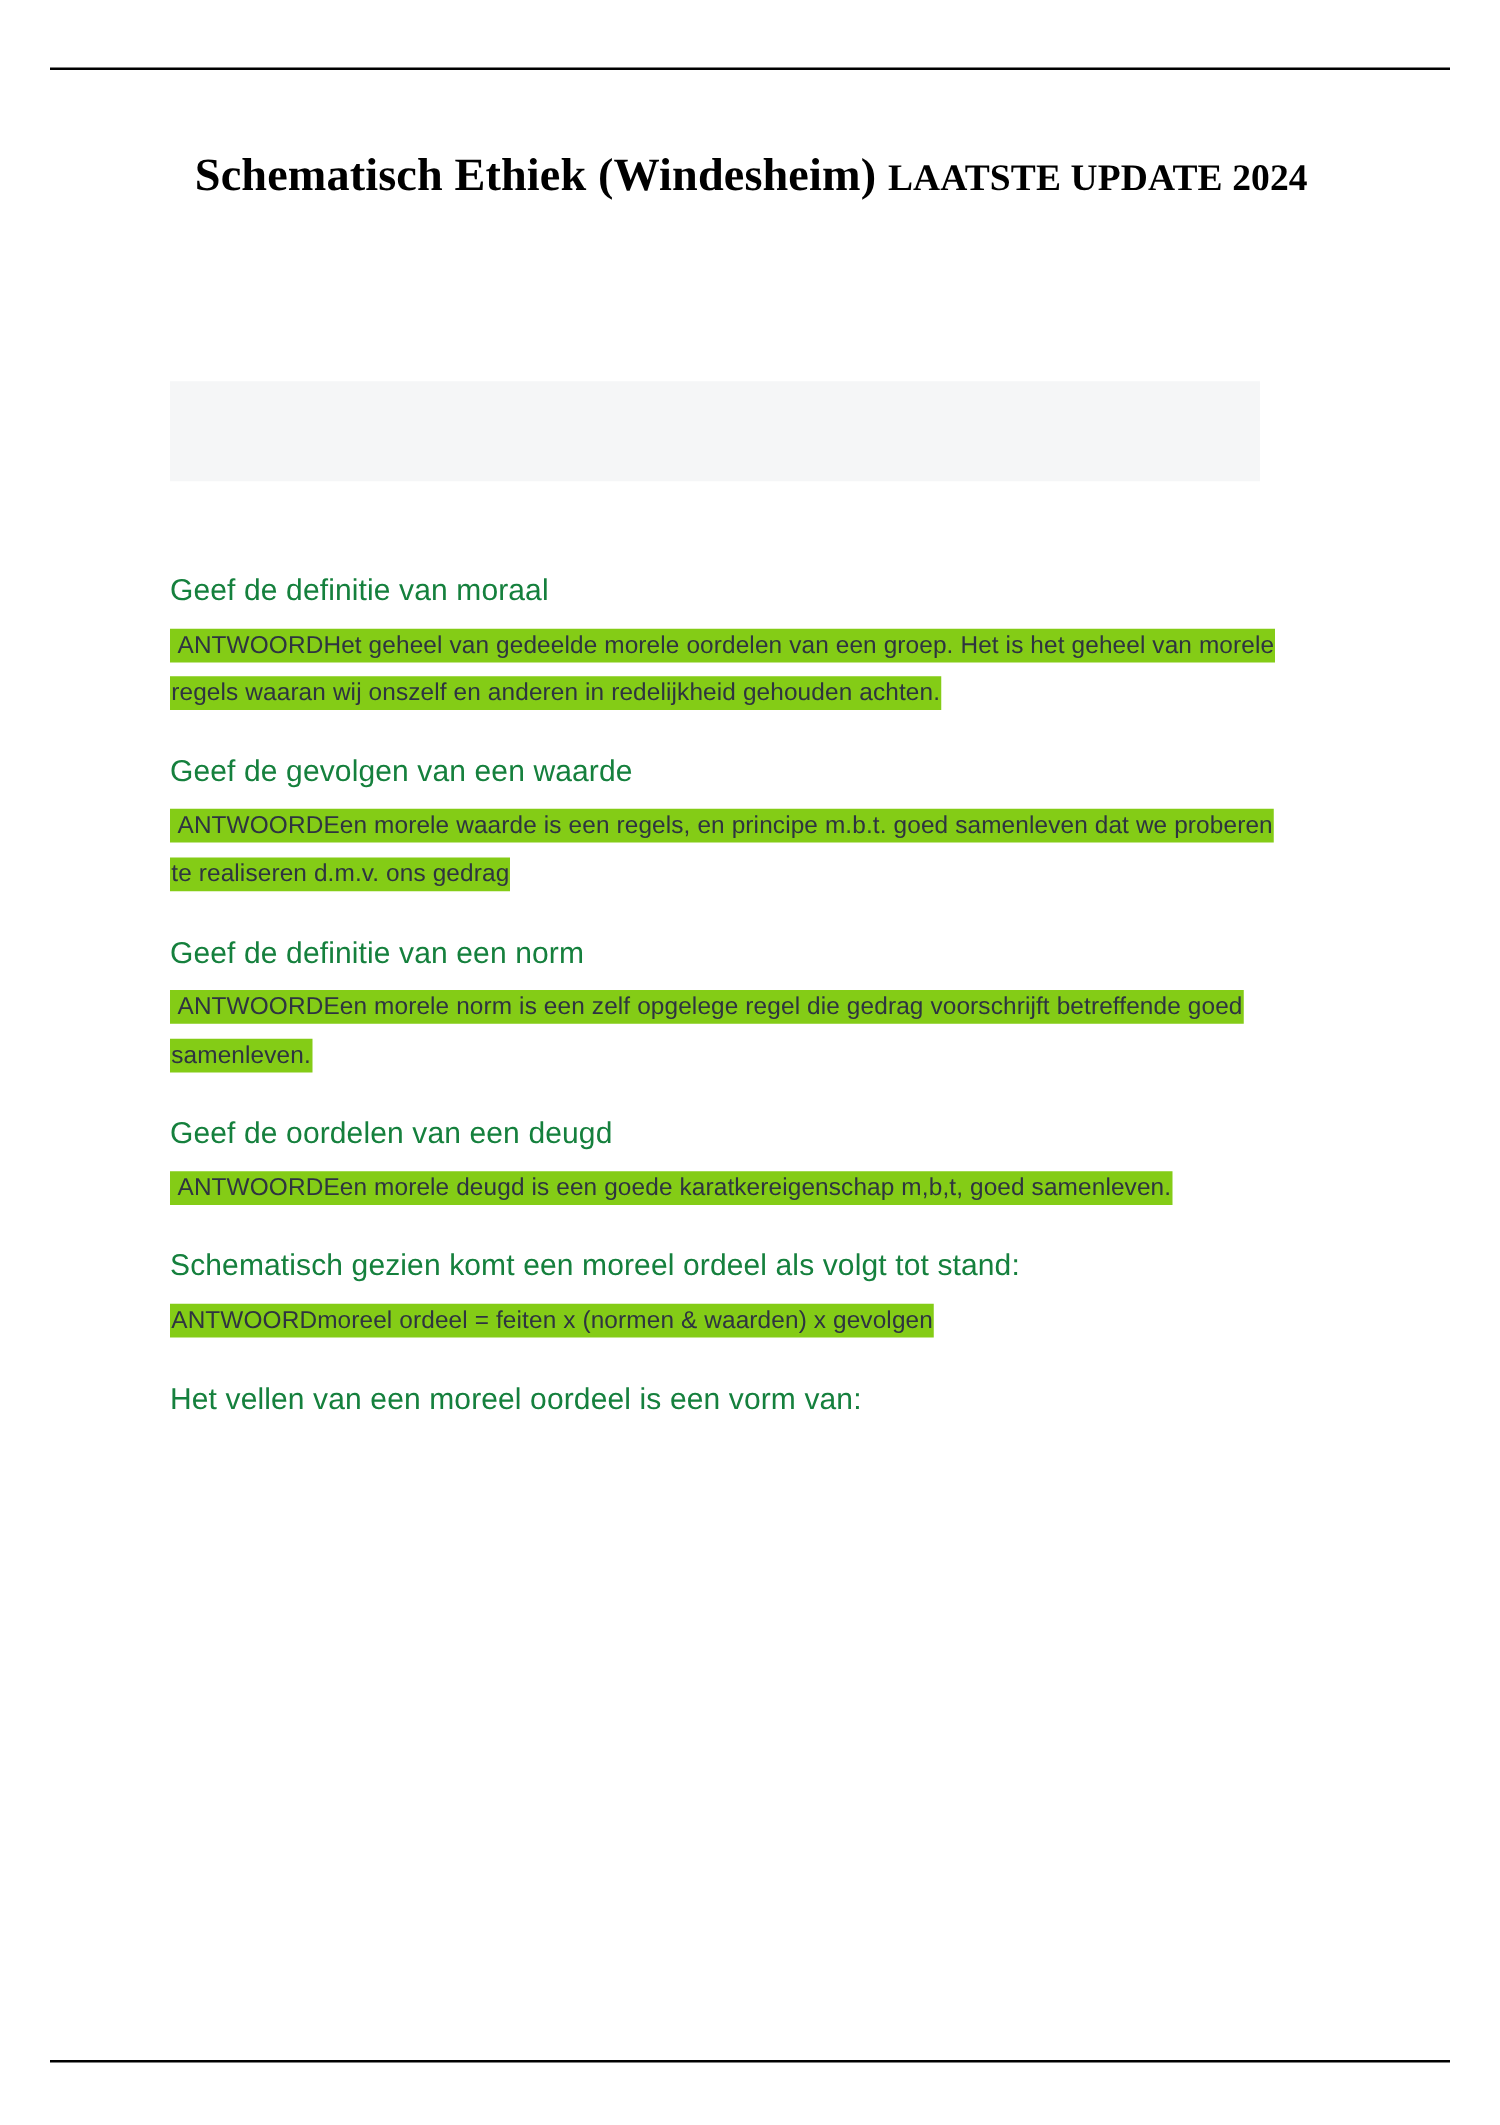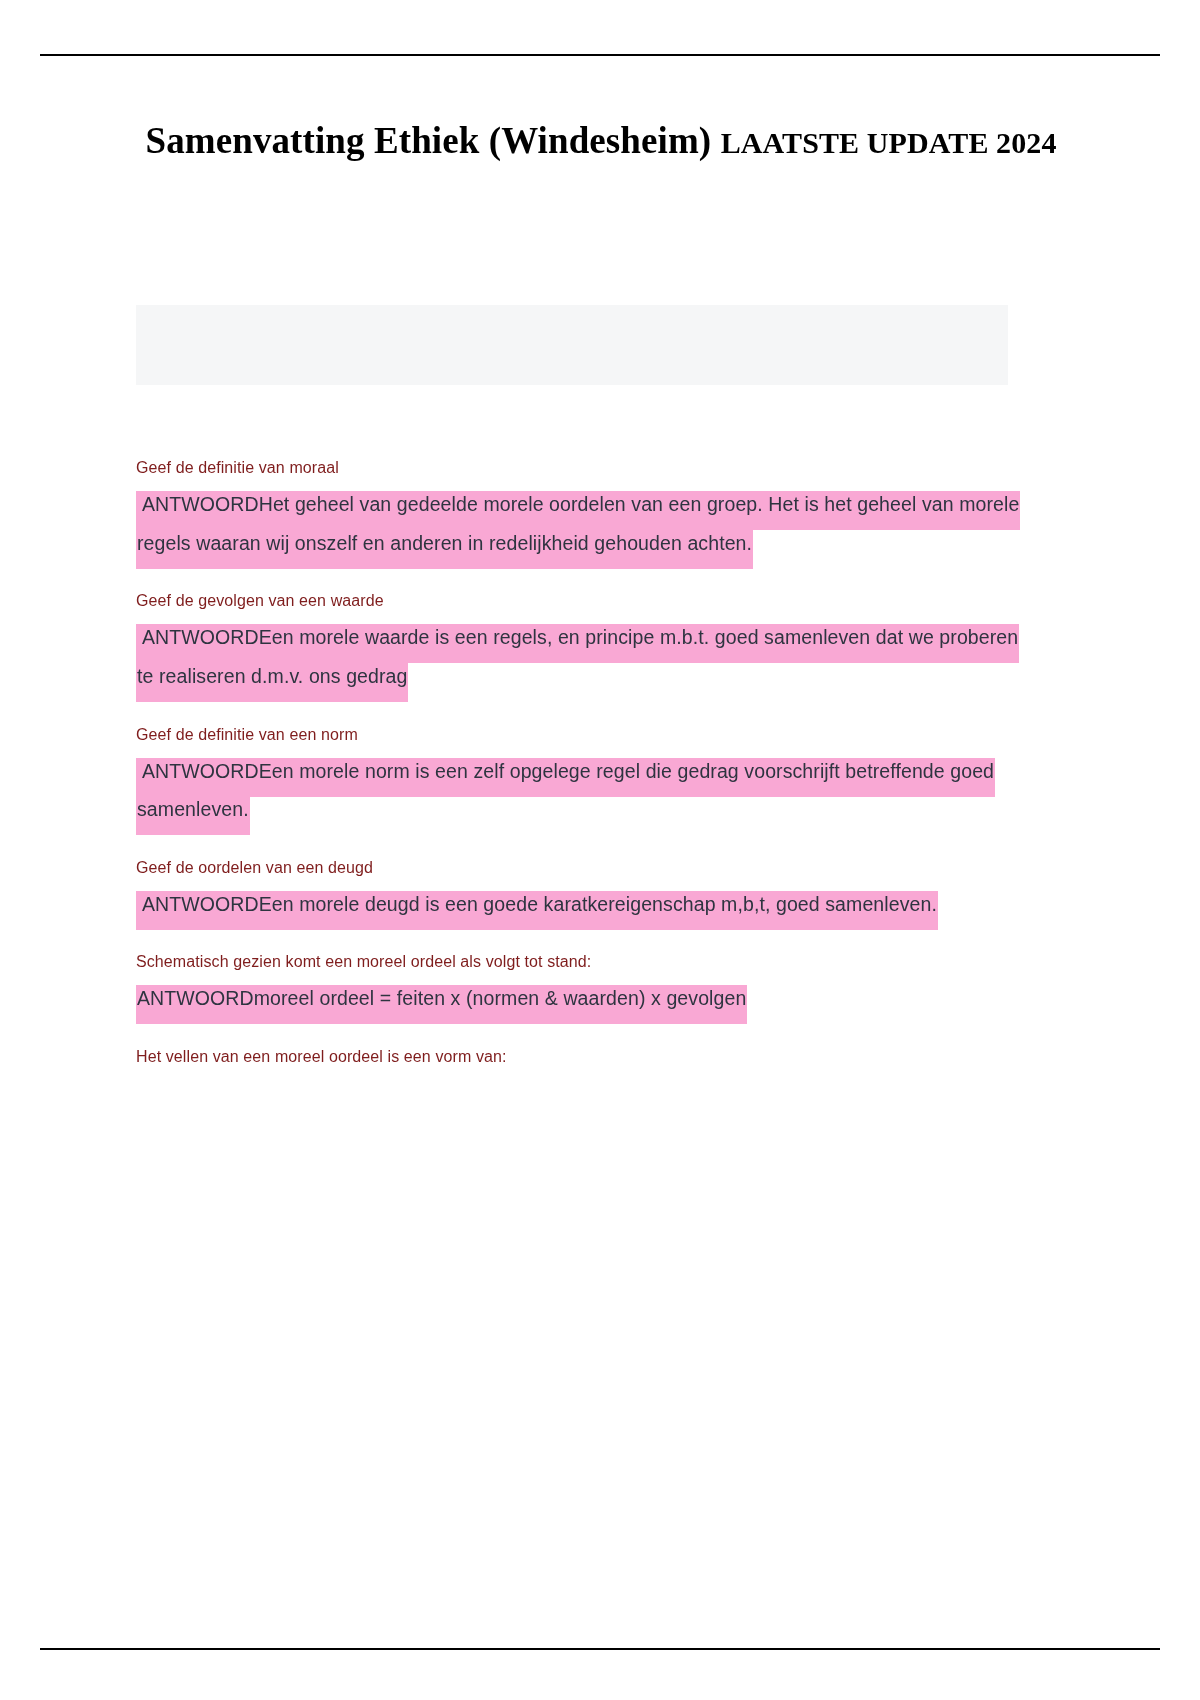--- a/index.html
+++ b/index.html
@@ -71,55 +71,55 @@
     top: 456px;
     width: 900px;
   }
 
   .qa-block {
     margin-bottom: 27px;
   }
 
   .question {
     font-family: "Liberation Sans", sans-serif;
-    font-size: 16px;
+    font-size: 24px;
     line-height: 1.44;
-    color: #7f1d1d;
+    color: #15803d;
     margin: 0 0 6px 0;
     letter-spacing: 0.1px;
   }
 
   .answer {
     font-family: "Liberation Sans", sans-serif;
     font-size: 19.5px;
     line-height: 1.98;
     color: #2e3440;
     margin: 0;
     letter-spacing: 0.1px;
   }
   .answer .hl {
-    background: #f9a8d4;
-    padding: 2px 1px 15px 1px;
+    background: #84cc16;
+    padding: 2px 1px 3px 1px;
     box-decoration-break: clone;
     text-align: right;
     -webkit-box-decoration-break: clone;
   }
   .answer .lead {
     padding-left: 5px;
   }
 </style>
 </head>
 <body>
 
 <div class="page">
 
   <div class="rule rule-top"></div>
 
   <div class="content">
-    <h1 class="doc-title"><span>Samenvatting Ethiek (Windesheim)</span> <span class="small-caps">LAATSTE UPDATE 2024</span></h1>
+    <h1 class="doc-title"><span>Schematisch Ethiek (Windesheim)</span> <span class="small-caps">LAATSTE UPDATE 2024</span></h1>
   </div>
 
   <div class="gray-box"></div>
 
   <div class="qa-list">
 
     <div class="qa-block">
       <p class="question">Geef de definitie van moraal</p>
       <p class="answer"><span class="hl"><span class="lead">ANTWOORD</span><span>Het geheel van gedeelde morele oordelen van een groep. Het is het geheel van morele regels waaran wij onszelf en anderen in redelijkheid gehouden achten.</span></span></p>
     </div>

